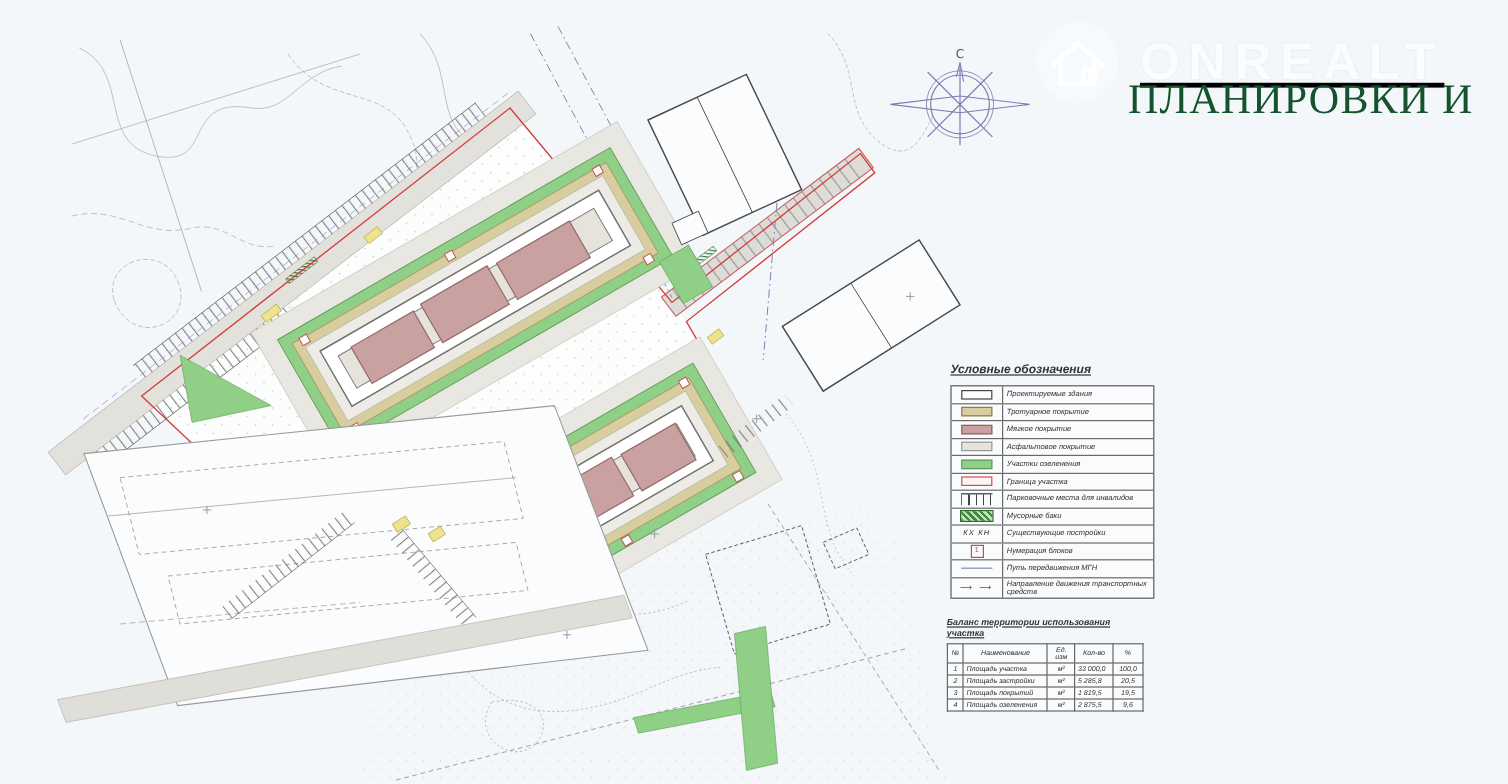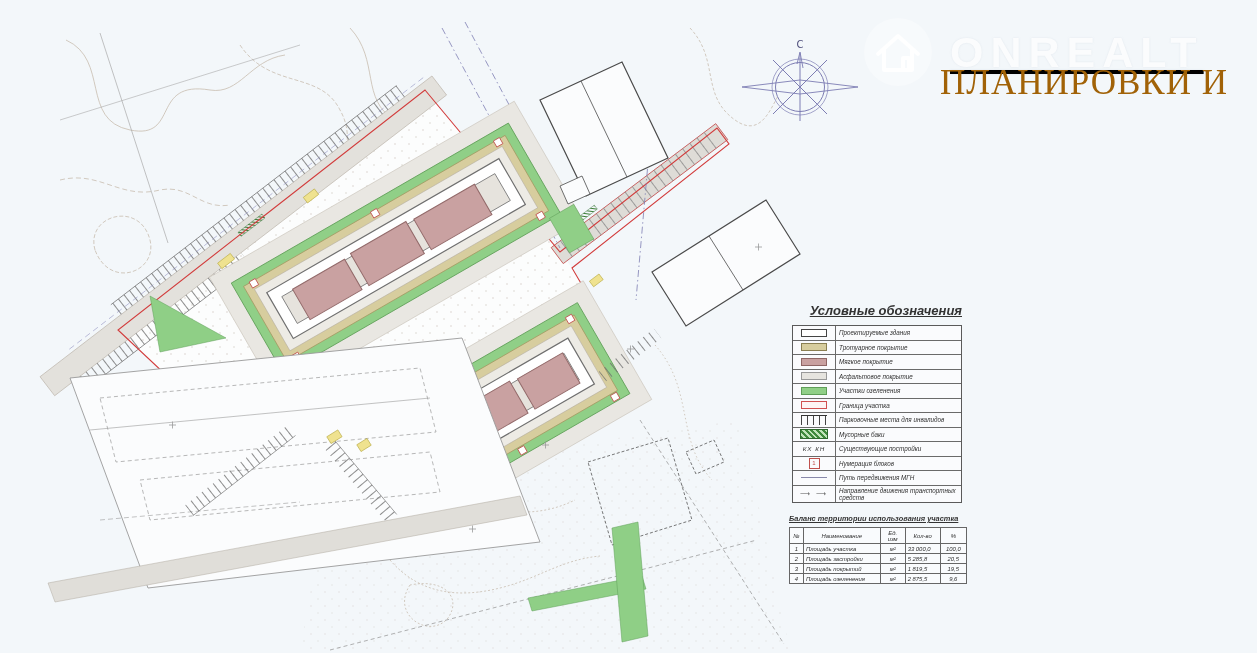--- a/index.html
+++ b/index.html
@@ -10,26 +10,26 @@
 
   
   .watermark{position:absolute;left:862px;top:16px;display:flex;align-items:center;
              gap:10px;pointer-events:none;text-decoration:underline;}
   .watermark .wm-text{font-size:43px;font-weight:bold;letter-spacing:7px;
              color:rgba(255,255,255,.85);text-shadow:0 0 2px rgba(190,200,212,.35);}
 
   
   .title-block{position:absolute;left:925px;top:60px;width:318px;text-align:center;
                font-family:"Liberation Serif","DejaVu Serif",serif;
-               font-size:35px;line-height:1.32;color:#a16207;letter-spacing:1px;}
+               font-size:35px;line-height:1.32;color:#14532d;letter-spacing:1px;}
 
   
   .legend{position:absolute;left:792px;top:303px;width:170px;color:#3a3a3a;}
-  .legend-title{font-size:13px;font-style:italic;font-weight:bold;
-                text-decoration:underline;text-align:right;margin-bottom:7px;color:#333;}
+  .legend-title{font-size:10px;font-style:italic;font-weight:bold;
+                text-decoration:underline;text-align:left;margin-bottom:7px;color:#333;}
   .legend-box{border:1px solid #5a5a5a;background:rgba(255,255,255,.55);}
   .lrow{display:flex;align-items:center;border-bottom:1px solid #6a6a6a;min-height:13.5px;}
   .lrow:last-child{border-bottom:none;}
   .sw{width:42px;flex:0 0 42px;display:flex;align-items:center;justify-content:center;
       align-self:stretch;border-right:1px solid #6a6a6a;}
   .ltxt{flex:1;font-size:6.3px;font-style:italic;line-height:1.15;padding:1px 3px;color:#2f2f2f;}
   .swatch{width:26px;height:8px;border:1px solid #444;box-sizing:border-box;}
   .sw-proj{background:#ffffff;}
   .sw-tan{background:#d7cd9e;border-color:#8a7f52;}
   .sw-mauve{background:#c9a1a1;border-color:#8f6666;}
@@ -40,21 +40,21 @@
       background:repeating-linear-gradient(90deg,#444 0,#444 1px,transparent 1px,transparent 6px);}
   .sw-bins{width:26px;height:8px;border:1px solid #2e6b2e;
       background:repeating-linear-gradient(45deg,#3f8a3c 0,#3f8a3c 2px,#bfe3b8 2px,#bfe3b8 4px);}
   .sw-text{font-size:6.2px;font-style:italic;color:#333;letter-spacing:1px;}
   .sw-num{width:9px;height:9px;border:1px solid #c0504d;color:#c0504d;font-size:6px;
       display:flex;align-items:center;justify-content:center;}
   .sw-line{width:26px;height:1px;background:#8888aa;}
   .sw-arrows{font-size:7px;color:#555;letter-spacing:2px;}
 
   
-  .balance{position:absolute;left:789px;top:514px;width:178px;color:#333;}
+  .balance{position:absolute;left:789px;top:514px;width:164px;color:#333;}
   .balance-title{font-size:7.4px;font-style:italic;font-weight:bold;
                  text-decoration:underline;margin-bottom:4px;color:#333;}
   table.bal{border-collapse:collapse;width:100%;background:rgba(255,255,255,.5);}
   table.bal th,table.bal td{border:1px solid #666;font-size:5.9px;font-style:italic;
                  font-weight:normal;padding:1.5px 2px;color:#2f2f2f;}
   table.bal th{text-align:center;}
   td.c-n{width:10px;text-align:center;}
   td.c-name{width:84px;text-align:left;}
   td.c-unit{width:24px;text-align:center;}
   td.c-qty{width:36px;text-align:left;}

